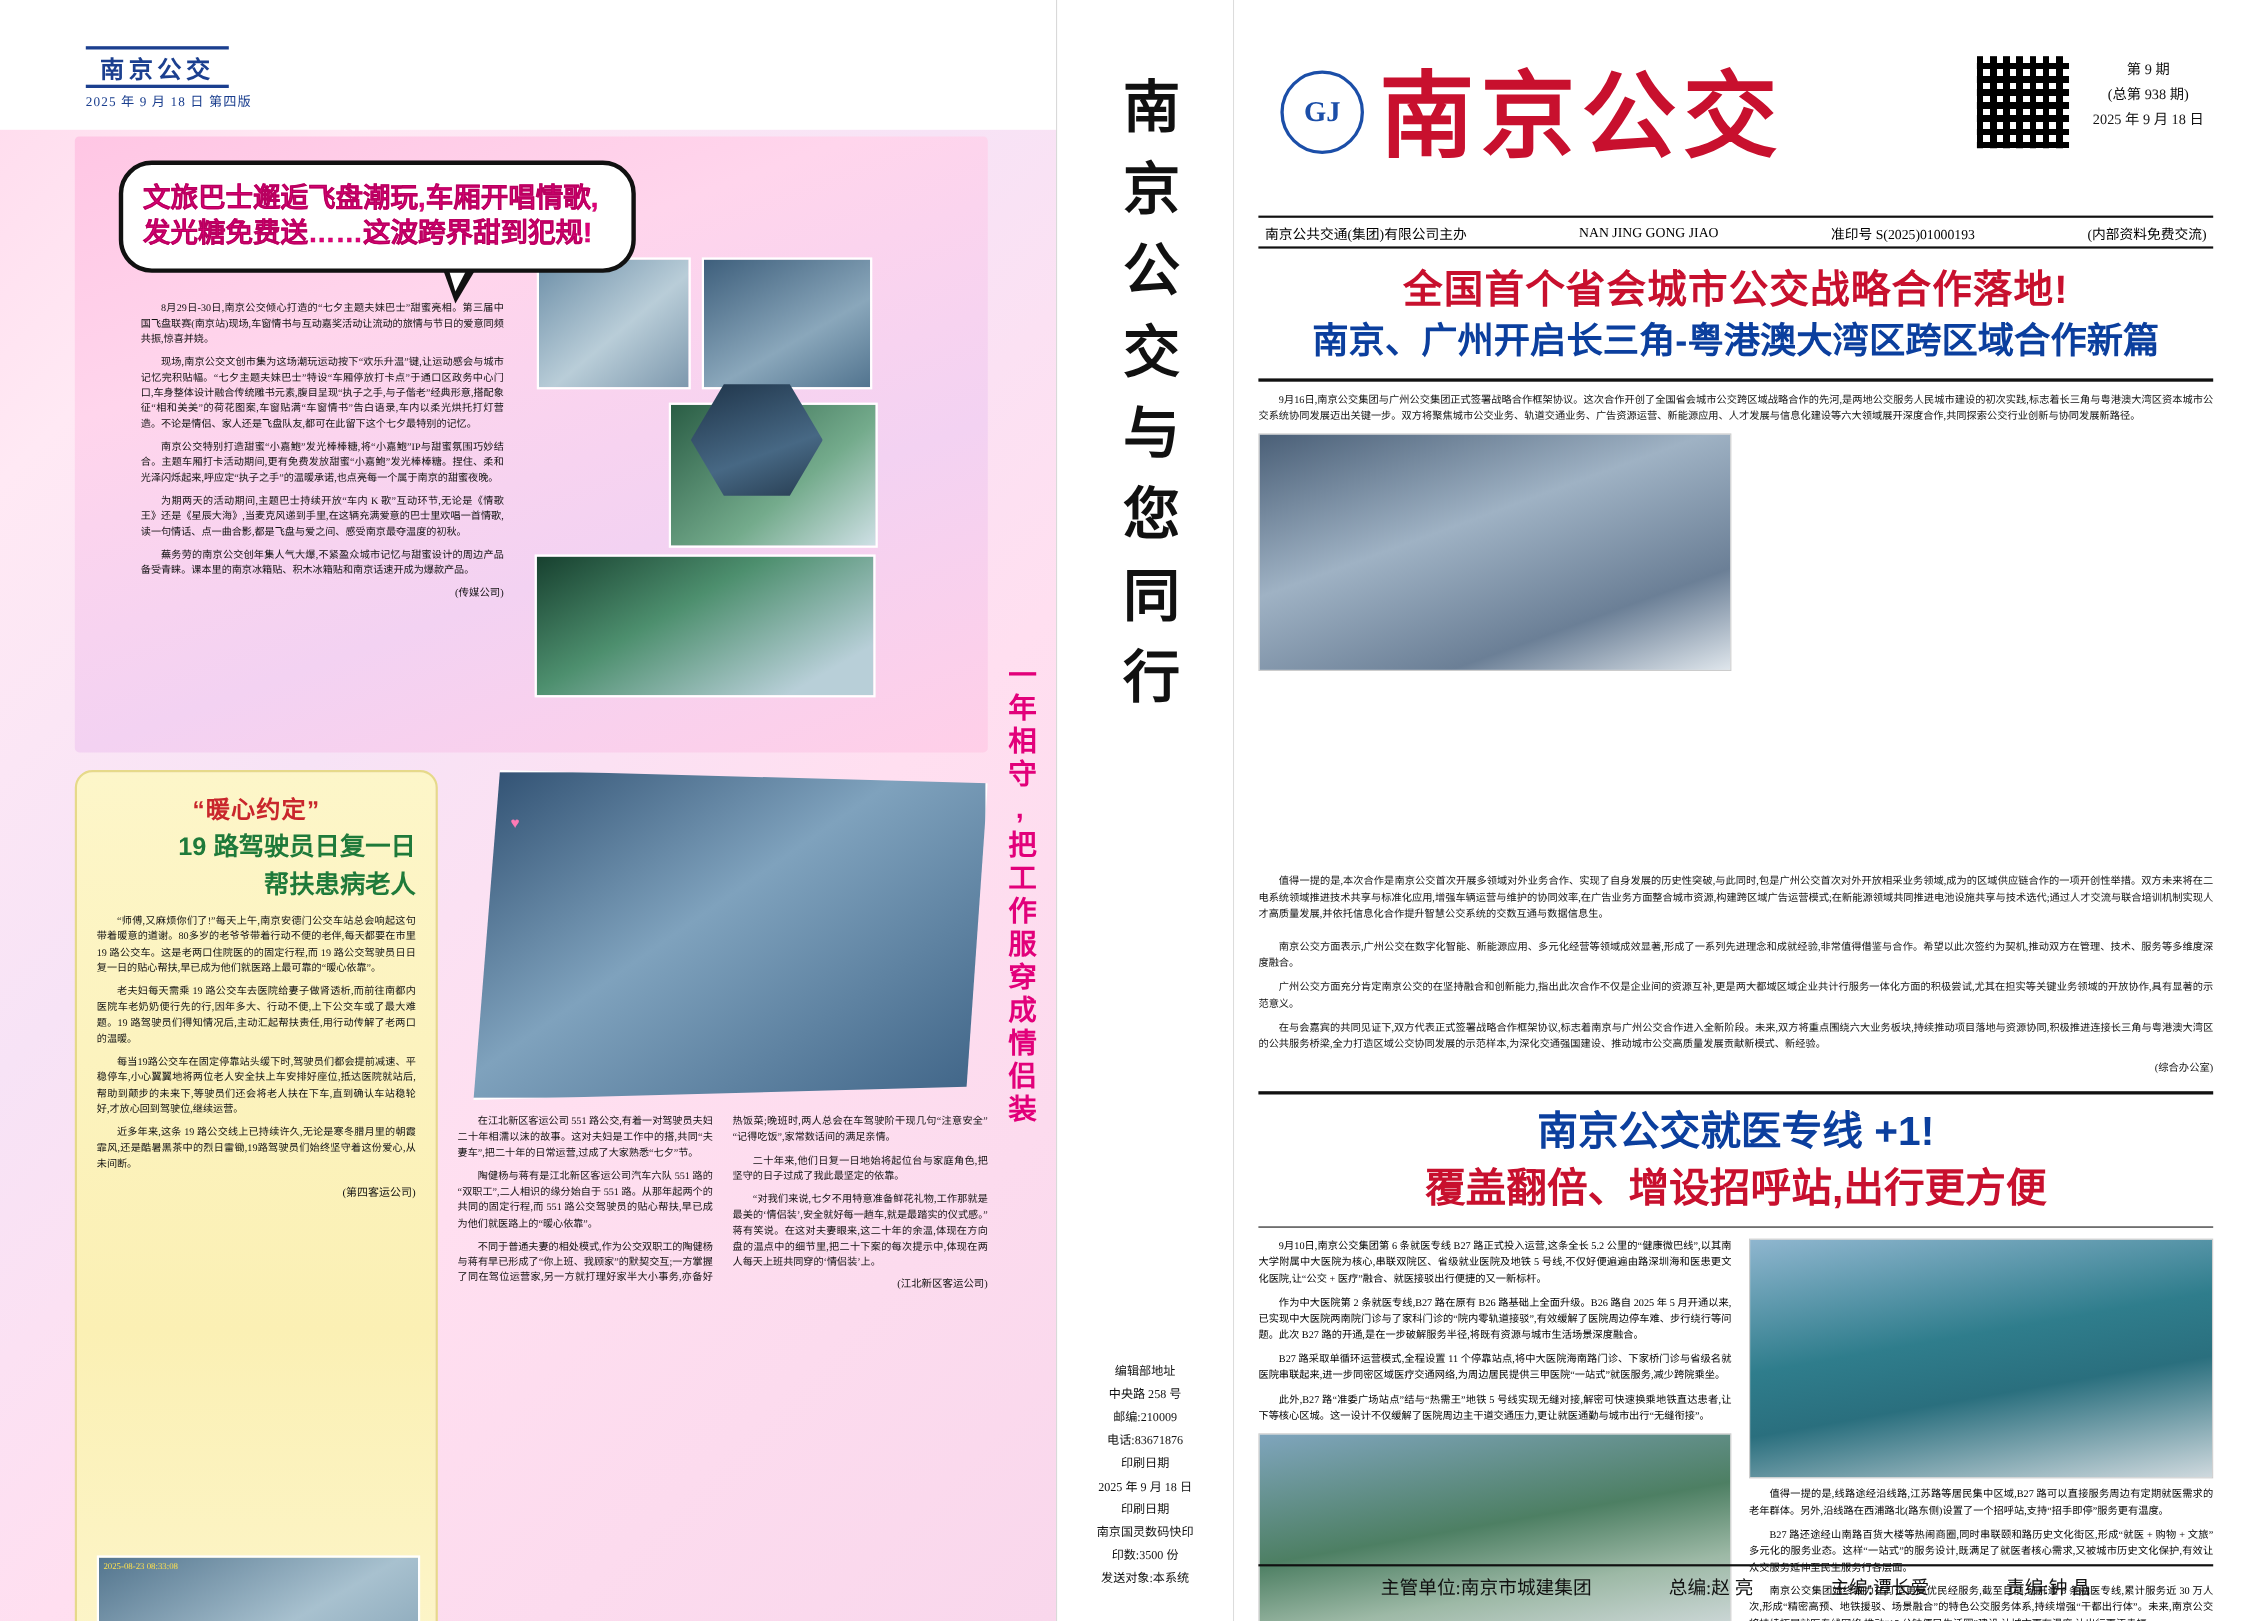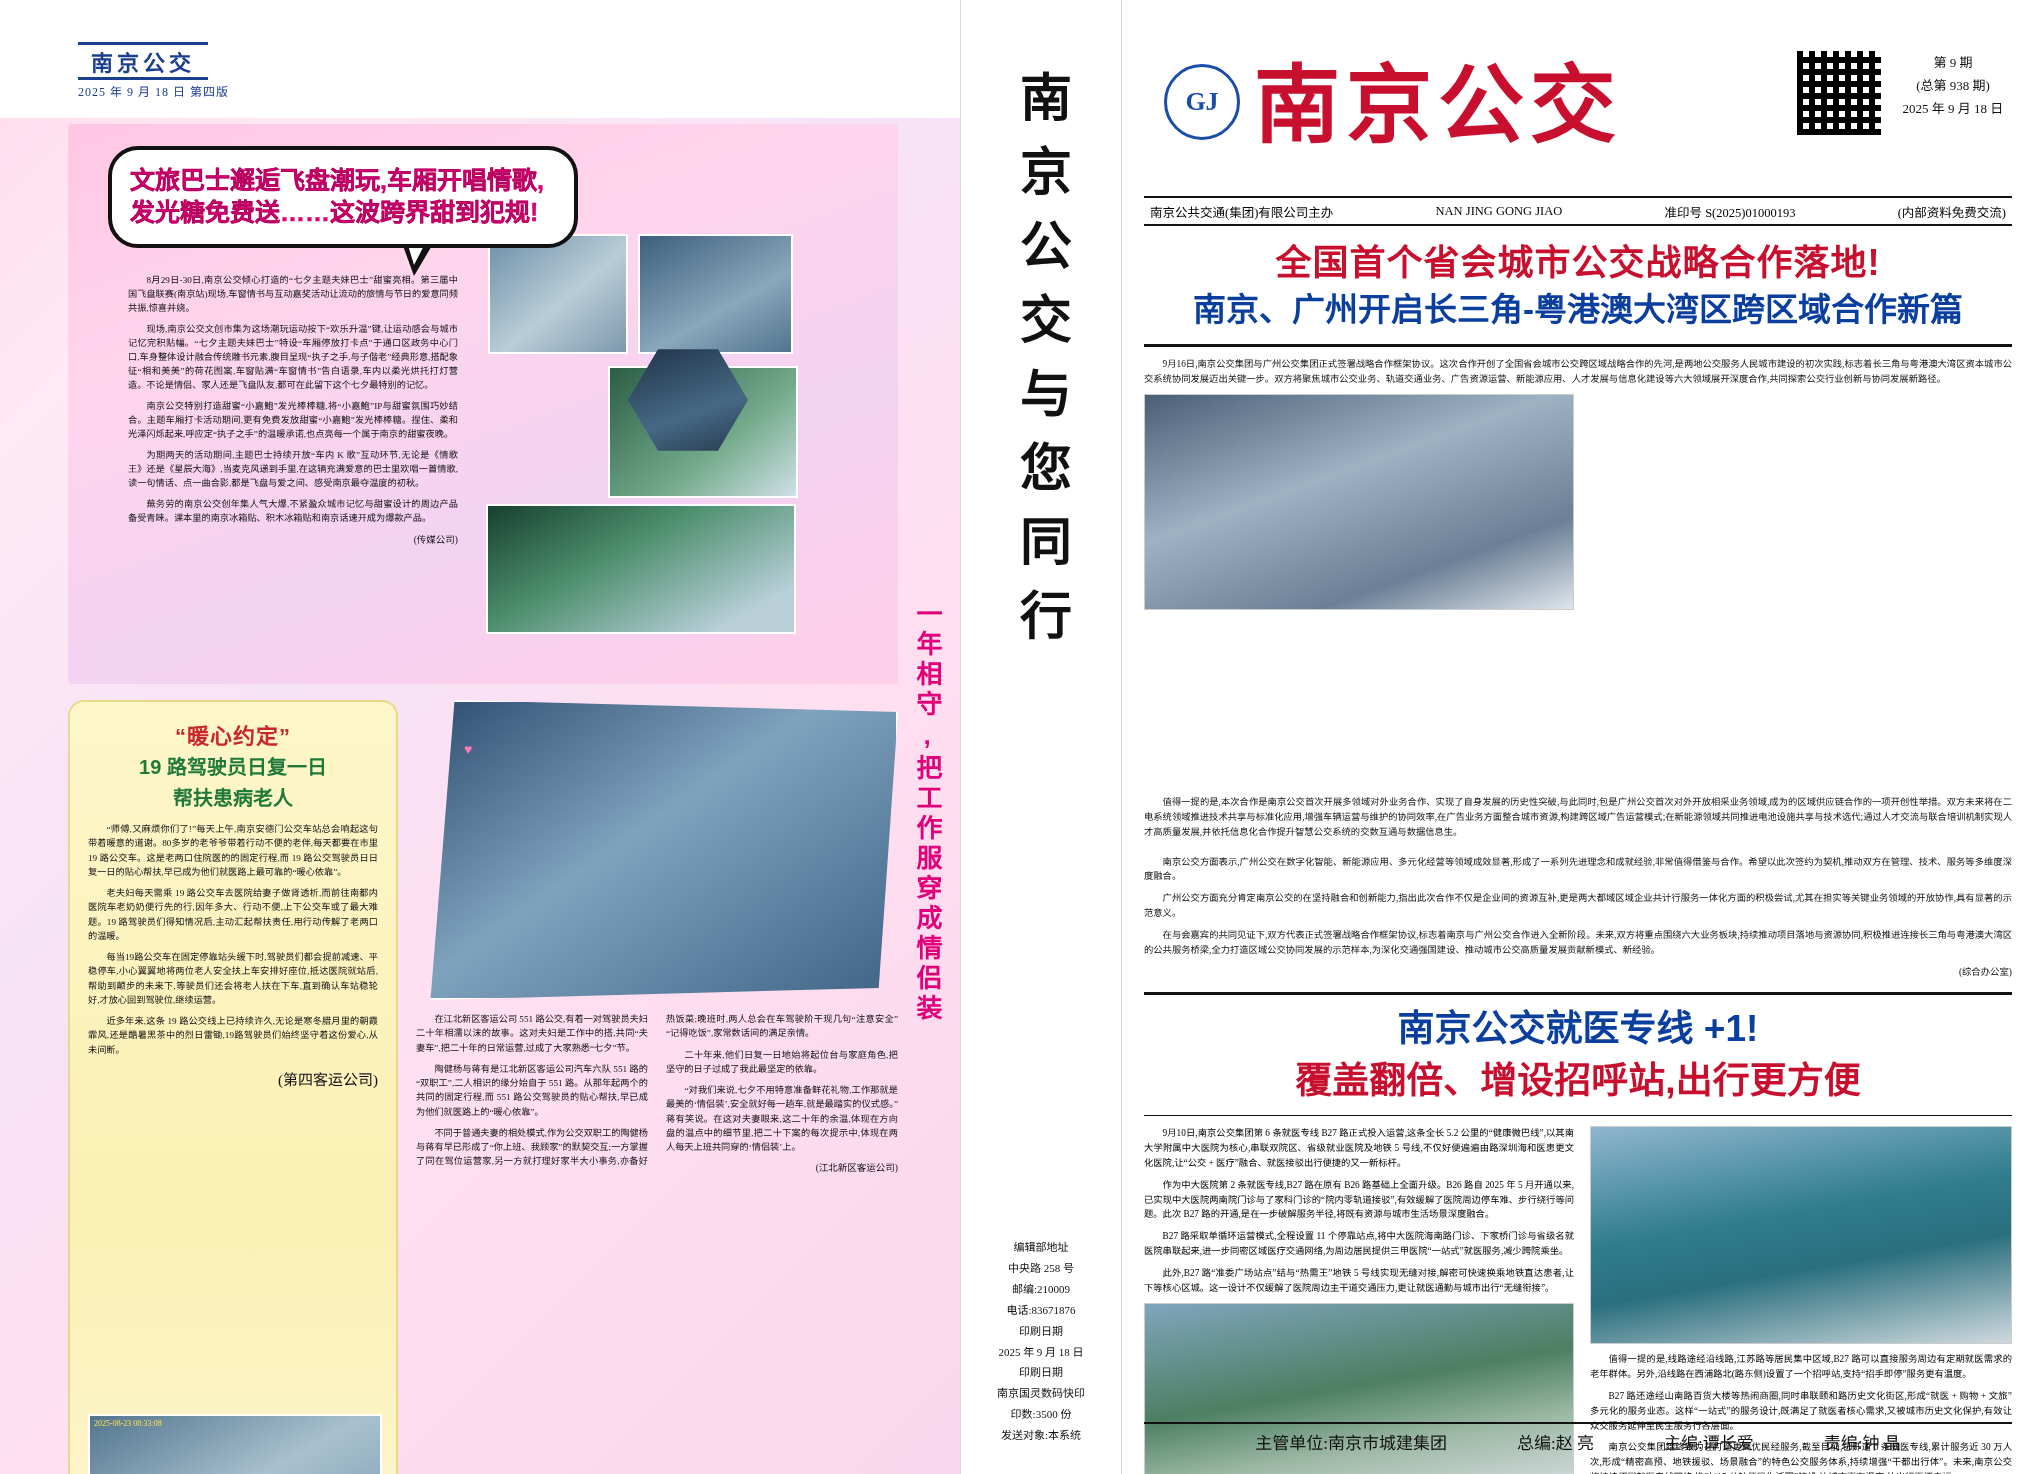--- a/index.html
+++ b/index.html
@@ -99,25 +99,25 @@
   }
   .yellow-box{
     position:absolute;left:0;top:0;width:330px;height:924px;
     background:linear-gradient(180deg,#fdf6c9 0%,#fbf0b4 55%,#fdf7d2 100%);
     border:2px solid #e6d98a;border-radius:16px;box-sizing:border-box;
     padding:16px 18px;
   }
   .yb-title-wrap{text-align:center;margin-bottom:10px;}
   .yb-t1{color:#c9262c;font-size:22px;font-weight:bold;letter-spacing:1px;
     font-family:"Liberation Sans",sans-serif;}
-  .yb-t2{color:#1f7a3a;font-size:20px;font-weight:bold;line-height:1.35;margin-top:4px;
-    font-family:"Liberation Sans",sans-serif;}
+  .yb-t2{color:#1f7a3a;font-size:23px;font-weight:bold;line-height:1.35;margin-top:4px;
+    font-family:"Liberation Sans",sans-serif;text-align:right;}
   .yb-text{font-size:9.2px;line-height:1.55;color:#111;text-align:justify;margin-top:8px;}
   .yb-text p{margin:0 0 7px 0;text-indent:2em;}
-  .yb-credit{font-size:15px;text-align:right;margin-top:12px;}
+  .yb-credit{font-size:10px;text-align:right;margin-top:12px;}
   .yb-photo{
     position:absolute;left:18px;bottom:18px;width:294px;height:190px;
     background:linear-gradient(150deg,#53758e,#a8c1cf 45%,#6a8ca3);
     border:2px solid #fff;box-sizing:border-box;
   }
   .yb-photo .stamp{position:absolute;left:4px;top:3px;color:#ffe14d;font-size:8px;}
   .yb-photo .stamp2{position:absolute;left:4px;bottom:3px;color:#ffe14d;font-size:8px;}
 
   .lp-right-col{
     position:absolute;left:348px;top:0;width:482px;height:740px;

